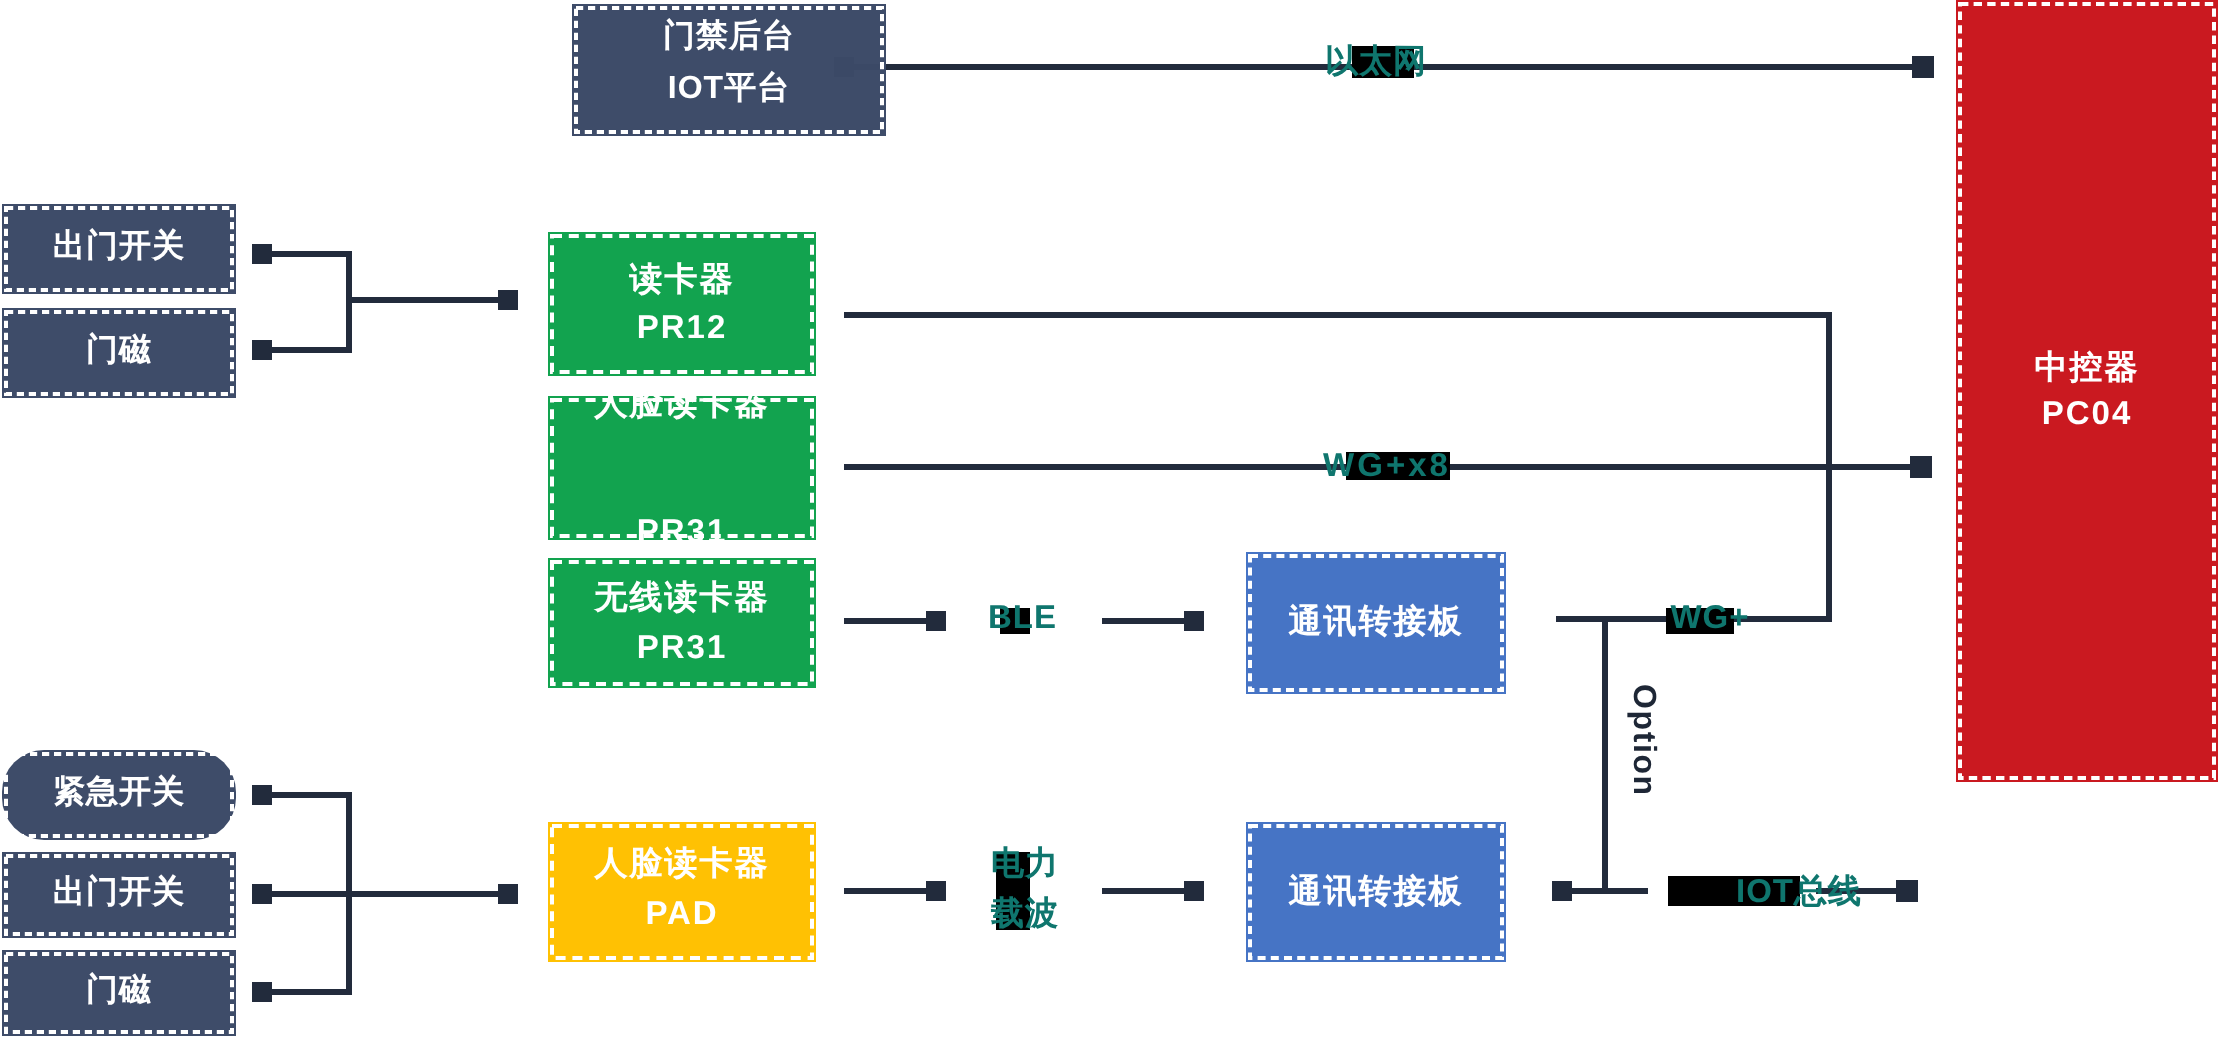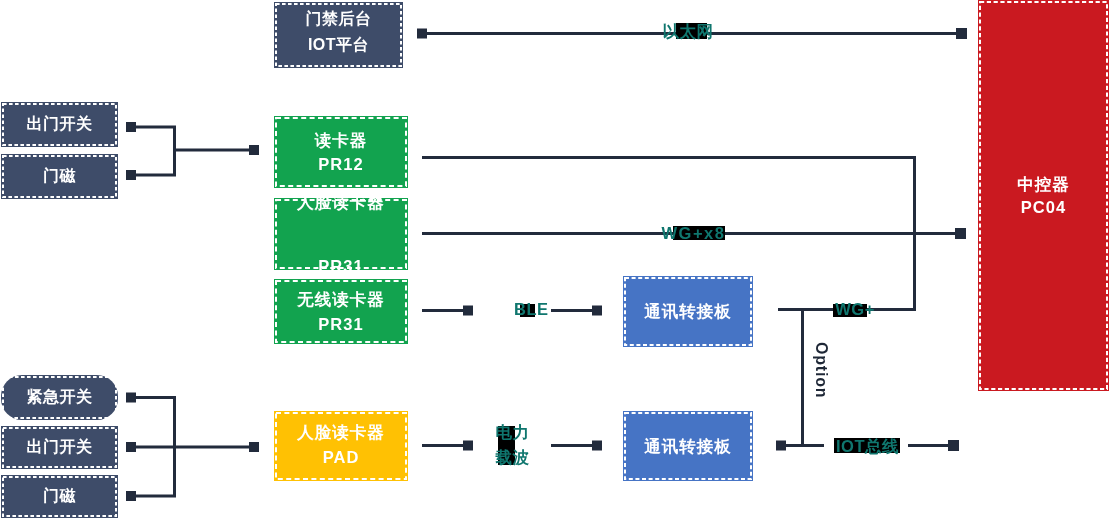--- a/index.html
+++ b/index.html
@@ -58,27 +58,27 @@
   }
   .lbl .hl { position: absolute; background: #000000; z-index: -1; }
   .lbl span { position: relative; }
   
   #lbl-ethernet { left: 661px; top: 24px; width: 54px; }
   #lbl-ethernet .hl { left: 15px; top: -1px; width: 31px; height: 16px; }
   
   #lbl-wgx8 { left: 661px; top: 226px; width: 65px; letter-spacing: 1.5px; }
   #lbl-wgx8 .hl { left: 12px; top: 0px; width: 52px; height: 14px; }
   
-  #lbl-ble { left: 494px; top: 302px; width: 33px; margin-left: 20px; }
+  #lbl-ble { left: 494px; top: 302px; width: 33px; }
   #lbl-ble .hl { left: 6px; top: 2px; width: 15px; height: 13px; }
   
   #lbl-wg { left: 833px; top: 302px; width: 44px; }
   #lbl-wg .hl { left: 0px; top: 2px; width: 34px; height: 13px; }
   
-  #lbl-iotbus { left: 834px; top: 439px; width: 67px; }
+  #lbl-iotbus { left: 834px; top: 439px; width: 67px; padding-left: 32px; }
   #lbl-iotbus .hl { left: 0px; top: -1px; width: 66px; height: 15px; }
   
   #lbl-plc { left: 494px; top: 420px; width: 37px; line-height: 25px; }
   #lbl-plc .hl { left: 4px; top: 6px; width: 17px; height: 39px; }
   
   #lbl-option {
     left: 812px; top: 341px; width: 17px; height: 58px;
     writing-mode: vertical-rl;
     color: #1E2736;
     font-size: 16px;
@@ -125,21 +125,21 @@
       <rect x="126" y="442" width="10" height="10"></rect>
       <rect x="126" y="491" width="10" height="10"></rect>
       <rect x="249" y="442" width="10" height="10"></rect>
       <rect x="463" y="440.5" width="10" height="10"></rect>
       <rect x="592" y="440.5" width="10" height="10"></rect>
       <rect x="776" y="440.5" width="10" height="10"></rect>
       <rect x="948" y="440" width="11" height="11"></rect>
     </g>
   </svg>
 
-  <div class="box navy" style="left:274px; top:2px; width:129px; height:66px; line-height:26px; padding-bottom:6px; box-sizing:border-box;">
+  <div class="box navy" style="left:286px; top:2px; width:157px; height:66px; line-height:26px; padding-bottom:6px; box-sizing:border-box;">
       <svg class="dash">
         <rect x="2" y="2" style="width:calc(100% - 4px);height:calc(100% - 4px)" fill="none" stroke="#ffffff" stroke-width="2" stroke-dasharray="4 2.6"></rect>
       </svg>
     <span>门禁后台</span>
     <span>IOT平台</span>
   </div>
 
   <div class="box navy" style="left:1px; top:102px; width:117px; height:45px;">
       <svg class="dash">
         <rect x="2" y="2" style="width:calc(100% - 4px);height:calc(100% - 4px)" fill="none" stroke="#ffffff" stroke-width="2" stroke-dasharray="4 2.6"></rect>

